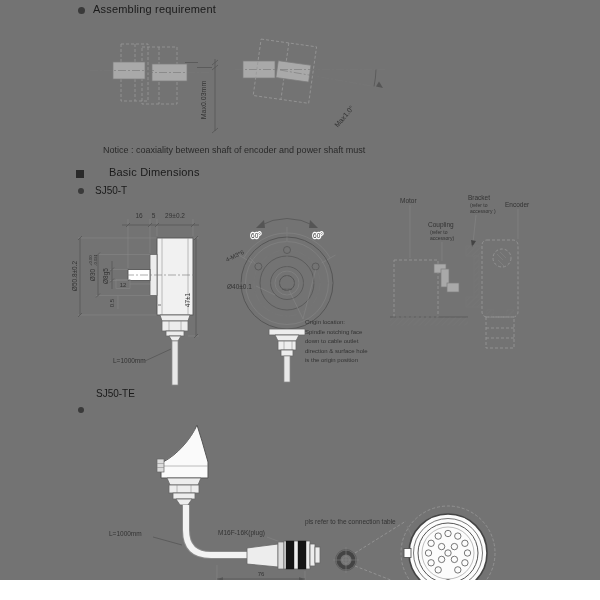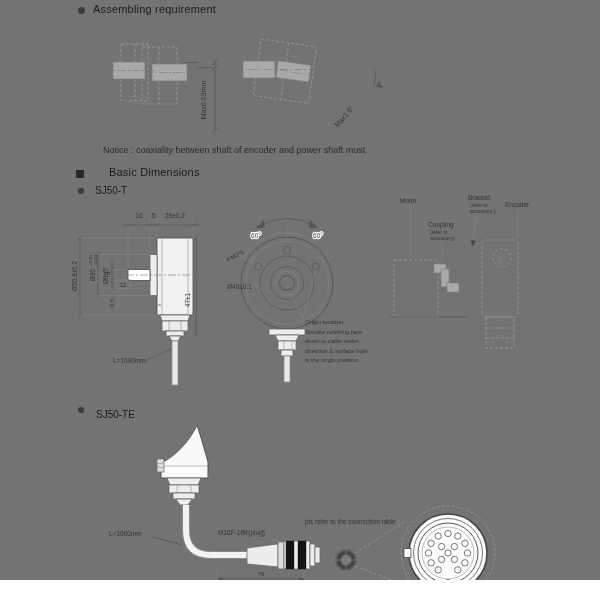--- a/index.html
+++ b/index.html
@@ -276,21 +276,21 @@
       <line x1="96" y1="138" x2="124" y2="138" class="dsh"></line>
       <line x1="96" y1="148" x2="124" y2="148" class="dsh"></line>
     </g>
     <g>
       <line x1="0" y1="127" x2="78" y2="127" class="ln2"></line>
       <rect x="0" y="127.5" width="78" height="8" fill="url(#hat)" stroke="none"></rect>
     </g>
   </svg>
 
   <div class="abs dot small" style="left:78px;top:407px"></div>
-  <div class="abs sub" style="left:96px;top:409px">SJ50-TE</div>
+  <div class="abs sub" style="left:96px;top:388px">SJ50-TE</div>
 
   <svg style="left:95px;top:415px" width="410" height="185" viewBox="0 0 410 185">
 
     <g>
       <path d="M102,10 C96,24 82,40 68,47 L66,47 L66,63 L113,63 L113,47 L107,26 Z" fill="#fafafa" stroke="#555" stroke-width="1"></path>
       <path d="M100,14 C94,26 82,38 71,45" class="thin"></path>
       <line x1="66" y1="51" x2="113" y2="51" class="thin"></line>
       <rect x="62" y="44" width="7" height="13" fill="#dcdcdc" stroke="#666" stroke-width="0.7"></rect>
       <line x1="62" y1="48.5" x2="69" y2="48.5" class="thin"></line>
       <line x1="62" y1="52.5" x2="69" y2="52.5" class="thin"></line>

